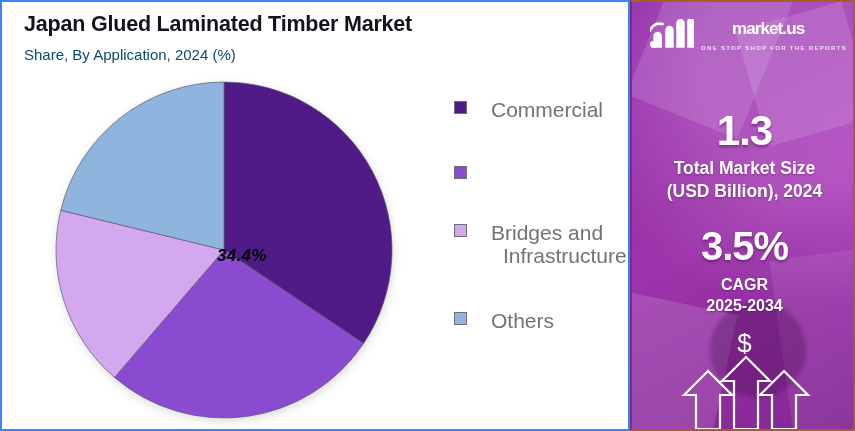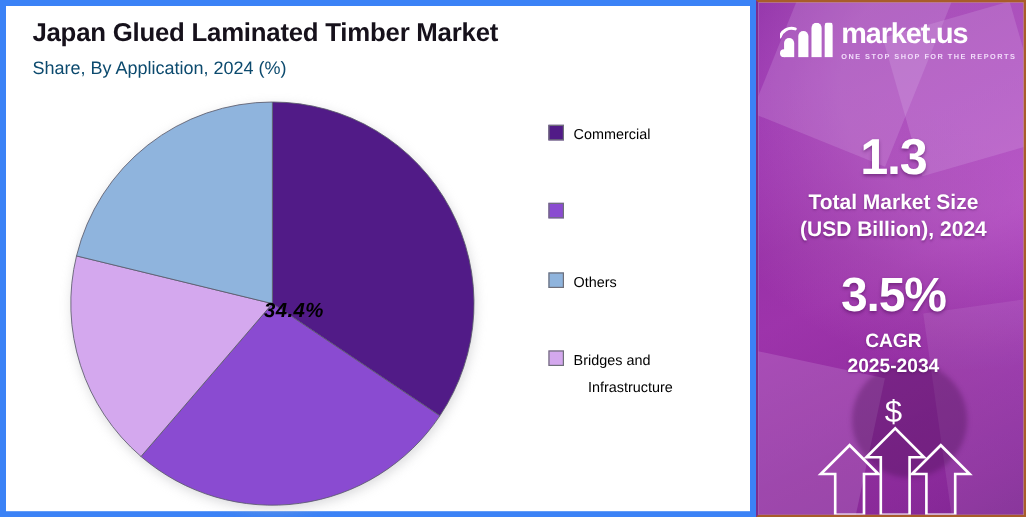--- a/index.html
+++ b/index.html
@@ -13,21 +13,21 @@
     position:relative;
     width:855px;height:431px;
     box-sizing:border-box;
     display:flex;
   }
   
   .left{
     position:relative;
     width:630px;height:431px;
     box-sizing:border-box;
-    border:5px solid #3b82f6;
+    border:2px solid #3b82f6;
     background:#ffffff;
     flex:0 0 630px;
   }
   .title{
     position:absolute;
     left:22px;top:10px;
     font-size:21.5px;
     font-weight:bold;
     color:#16111b;
     letter-spacing:-0.2px;
@@ -78,24 +78,25 @@
   }
   .legend-swatch{
     width:13px;height:13px;
     flex:0 0 13px;
     margin-top:3px;
     margin-right:8px;
     border:1px solid #6f6f7a;
     box-sizing:border-box;
   }
   .legend-label{
-    font-size:12px;
-    color:#000000;
+    font-size:21px;
+    color:#737373;
     line-height:23px;
     text-indent:0;
+    margin-left:16px;
   }
   .legend-label .l2{display:block;padding-left:12px;}
   
   .right{
     position:relative;
     width:225px;height:431px;
     flex:0 0 225px;
     box-sizing:border-box;
     border:2px solid #a85c2a;
     border-left:2px solid #7b2d8e;
@@ -125,24 +126,25 @@
   }
   .logo{
     position:absolute;
     left:18px;top:14px;
     display:flex;
     align-items:center;
   }
   .logo-mark{flex:0 0 44px;margin-right:7px;}
   .logo-text{
     color:#ffffff;
-    font-size:24px;
+    font-size:17px;
     font-weight:bold;
     letter-spacing:-0.9px;
     line-height:25px;
+    margin-left:31px;
   }
   .logo-tag{
     color:#f2dcfb;
     font-size:6.1px;
     font-weight:bold;
     letter-spacing:1.25px;
     margin-top:3px;
     white-space:nowrap;
   }
   .big-num{
@@ -200,26 +202,26 @@
 
     <div class="legend">
       <div class="legend-item">
         <span class="legend-swatch" style="background:#511b87"></span>
         <span class="legend-label">Commercial</span>
       </div>
       <div class="legend-item">
         <span class="legend-swatch" style="background:#8a4bd1"></span>
       </div>
       <div class="legend-item">
+        <span class="legend-swatch" style="background:#d4a8ee"></span>
+        <span class="legend-label"><span>Bridges and</span><span class="l2">Infrastructure</span></span>
+      </div>
+      <div class="legend-item">
         <span class="legend-swatch" style="background:#8fb4dd"></span>
         <span class="legend-label">Others</span>
-      </div>
-      <div class="legend-item">
-        <span class="legend-swatch" style="background:#d4a8ee"></span>
-        <span class="legend-label"><span>Bridges and</span><span class="l2">Infrastructure</span></span>
       </div>
     </div>
   </div>
 
   <div class="right">
     <div class="bg-blob blob1"></div>
     <div class="bg-blob blob2"></div>
     <div class="bg-blob blob3"></div>
     <div class="bg-blob blob4"></div>
     <div class="cup"></div>

